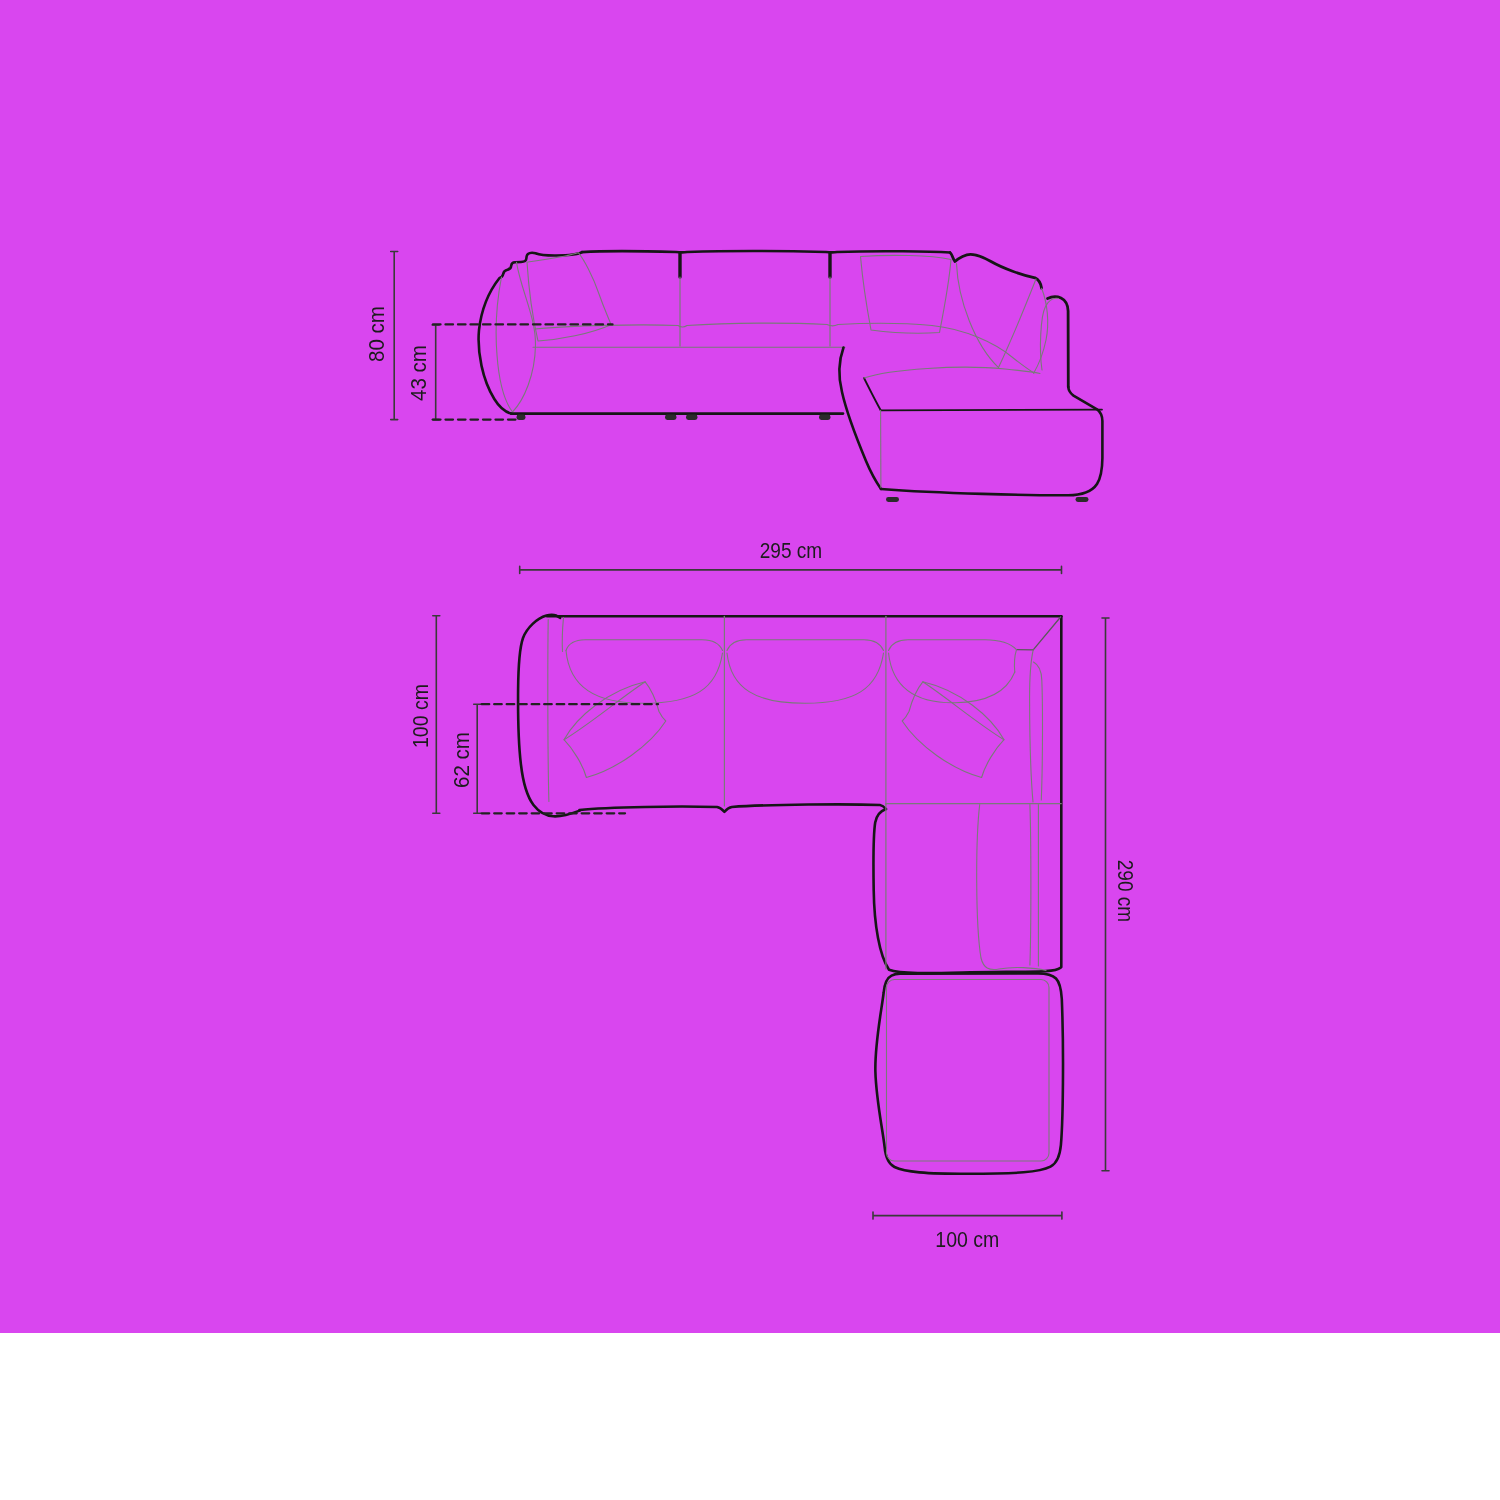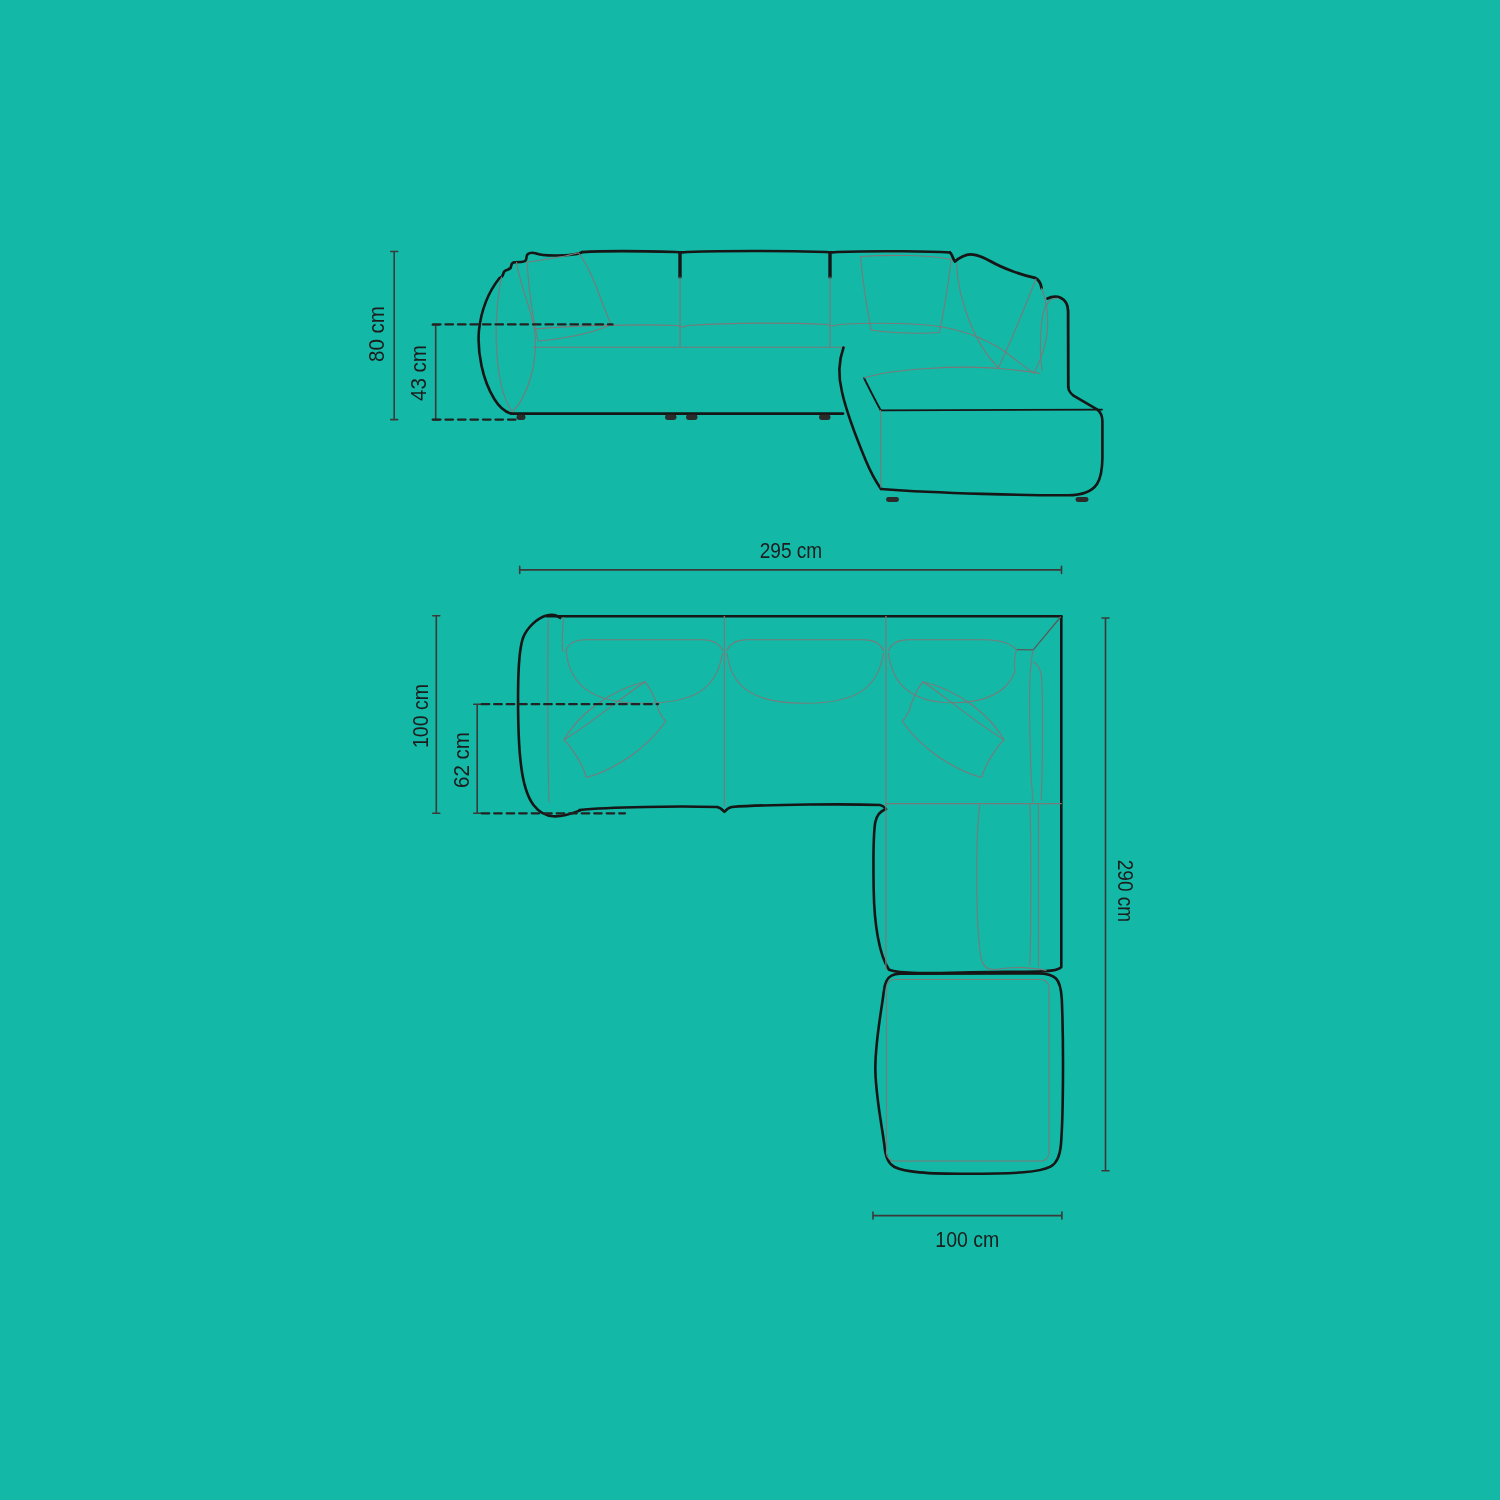--- a/index.html
+++ b/index.html
@@ -1,16 +1,16 @@
 <!DOCTYPE html>
 <html><head>
 <meta charset="utf-8">
 <style>
   html,body{margin:0;padding:0;background:#ffffff;}
-  #stage{position:relative;width:1500px;height:1500px;background:#14b8a6;overflow:hidden;}
+  #stage{position:relative;width:1500px;height:1333px;background:#d946ef;overflow:hidden;}
   svg{position:absolute;left:0;top:0;}
   text{font-family:"Liberation Sans", sans-serif;fill:#1c1c1c;font-size:22px;}
 </style>
 </head>
 <body>
 <div id="stage">
 <svg width="1500" height="1500" viewBox="0 0 1500 1500" fill="none" stroke-linecap="round" stroke-linejoin="round">
 
 <g id="elevation">
 

